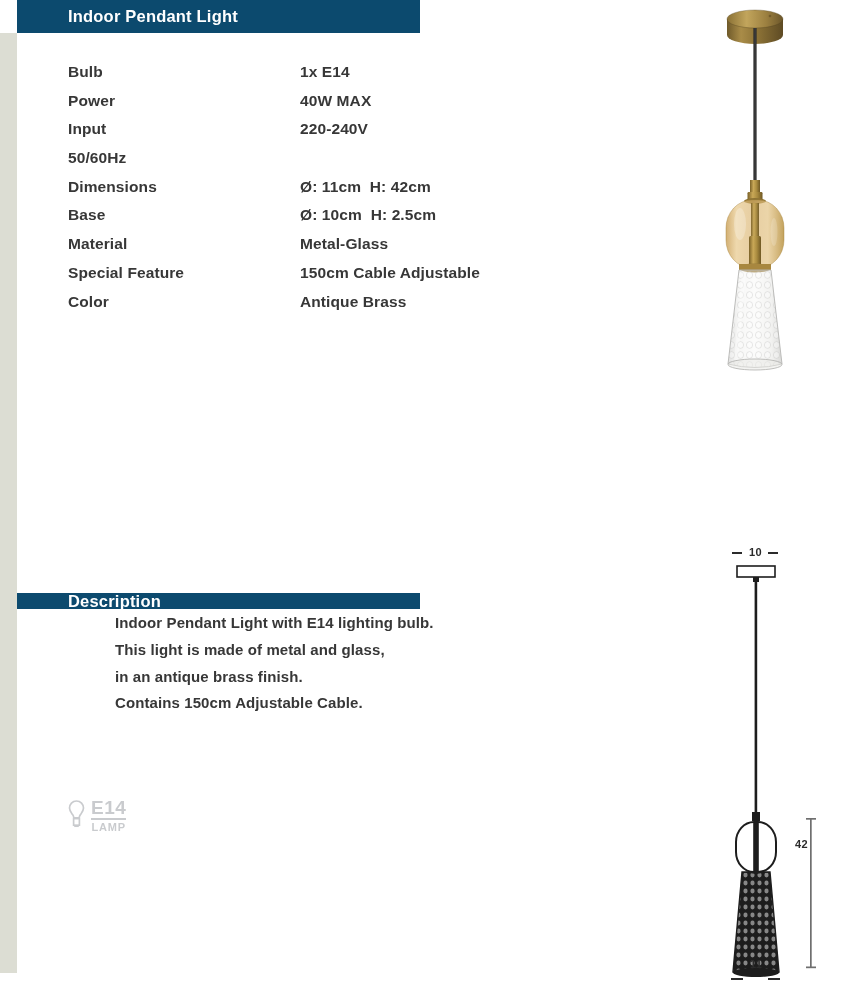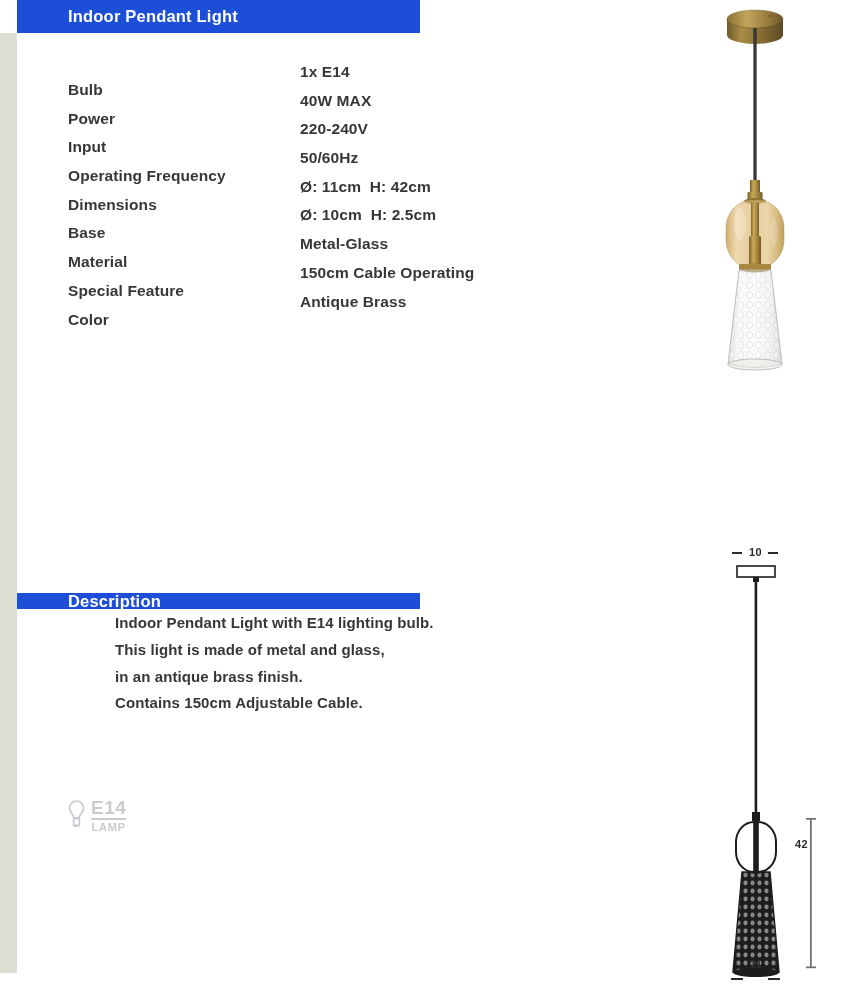--- a/index.html
+++ b/index.html
@@ -24,21 +24,21 @@
     width: 17px;
     height: 940px;
     background: #dcddd3;
   }
 
   
   .section-bar {
     position: absolute;
     left: 17px;
     width: 403px;
-    background: #1d4ed8;
+    background: #0c4a6e;
     display: flex;
     align-items: center;
   }
   .section-bar .bar-title {
     color: #ffffff;
     font-size: 16.5px;
     font-weight: bold;
     letter-spacing: 0.2px;
     margin-left: 51px;
   }
@@ -64,21 +64,20 @@
     height: 28.7px;
     align-items: flex-start;
   }
   .spec-label {
     width: 232px;
     flex: 0 0 232px;
     font-size: 15.5px;
     font-weight: bold;
     color: #373737;
     letter-spacing: 0.1px;
-    margin-top: 18px;
   }
   .spec-value {
     font-size: 15.5px;
     font-weight: bold;
     color: #373737;
     letter-spacing: 0.1px;
     white-space: pre;
   }
 
   
@@ -190,38 +189,37 @@
     </div>
     <div class="spec-row">
       <span class="spec-label">Power</span>
       <span class="spec-value">40W MAX</span>
     </div>
     <div class="spec-row">
       <span class="spec-label">Input</span>
       <span class="spec-value">220-240V</span>
     </div>
     <div class="spec-row">
-      <span class="spec-label">Operating Frequency</span>
       <span class="spec-value">50/60Hz</span>
     </div>
     <div class="spec-row">
       <span class="spec-label">Dimensions</span>
       <span class="spec-value">Ø: 11cm  H: 42cm</span>
     </div>
     <div class="spec-row">
       <span class="spec-label">Base</span>
       <span class="spec-value">Ø: 10cm  H: 2.5cm</span>
     </div>
     <div class="spec-row">
       <span class="spec-label">Material</span>
       <span class="spec-value">Metal-Glass</span>
     </div>
     <div class="spec-row">
       <span class="spec-label">Special Feature</span>
-      <span class="spec-value">150cm Cable Operating</span>
+      <span class="spec-value">150cm Cable Adjustable</span>
     </div>
     <div class="spec-row">
       <span class="spec-label">Color</span>
       <span class="spec-value">Antique Brass</span>
     </div>
   </div>
 
 <div class="section-bar" id="desc-bar">
   <span class="bar-title">Description</span>
 </div>

